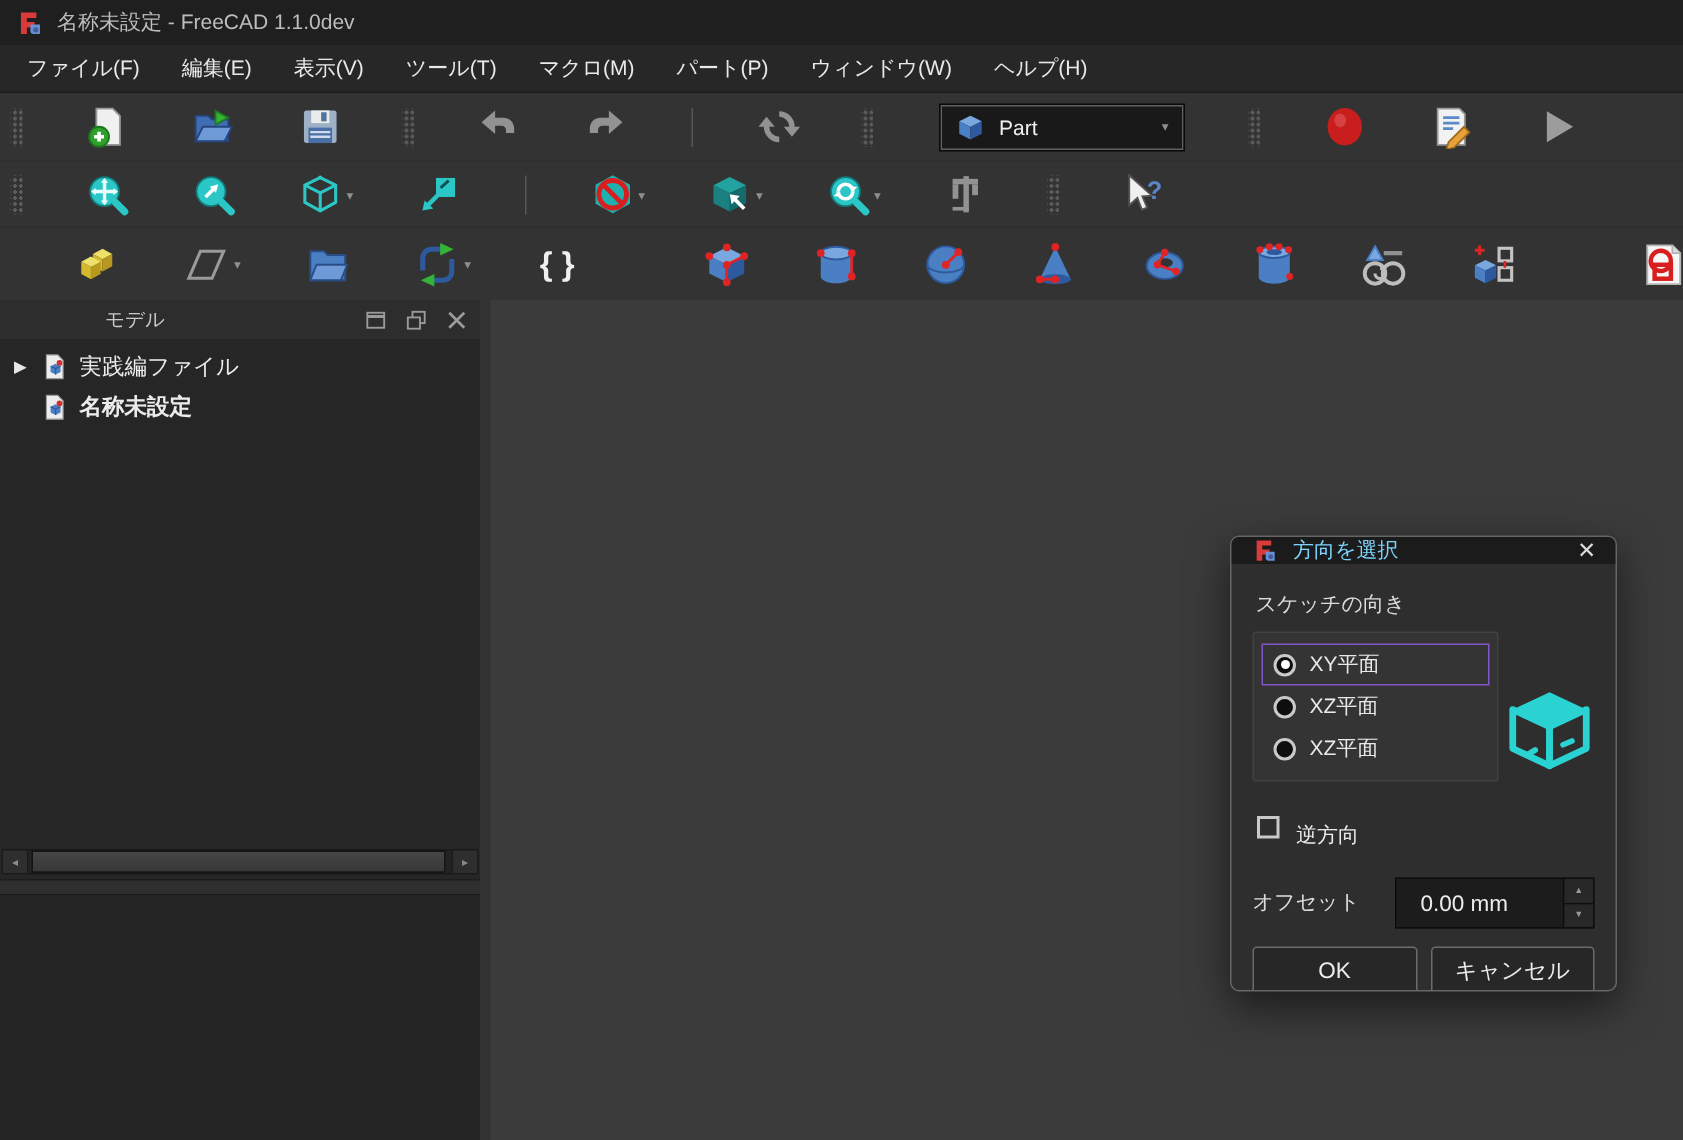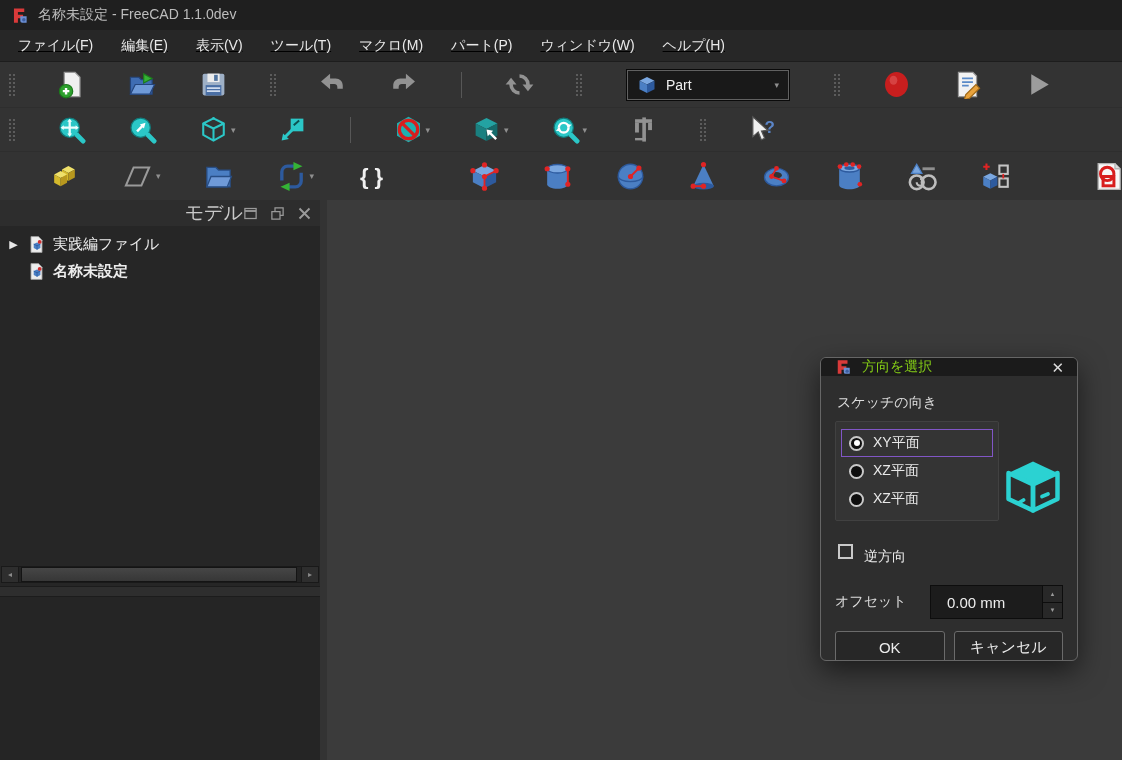--- a/index.html
+++ b/index.html
@@ -5,21 +5,21 @@
   * { margin:0; padding:0; box-sizing:border-box; }
   html,body { background:#111; }
   body { font-family:"Liberation Sans","DejaVu Sans",sans-serif; }
   .window { position:relative; width:1122px; height:760px; background:#333333; overflow:hidden; user-select:none; }
 
   
   .titlebar { height:30px; background:#1f1f1f; display:flex; align-items:center; padding-left:10px; gap:9px; }
   .titlebar .t-text { color:#bdbdbd; font-size:14px; }
 
   
-  .menubar { height:32px; background:#272727; display:flex; align-items:center; padding-left:4px; border-bottom:1px solid #1d1d1d;text-decoration:underline; }
+  .menubar { height:32px; background:#272727; display:flex; align-items:center; padding-left:4px; border-bottom:1px solid #1d1d1d; }
   .menu-item { padding:0 14px; font-size:14px; color:#e9e9e9; height:100%; display:flex; align-items:center; cursor:default; }
 
   
   .toolbar { display:flex; align-items:center; background:#333333; padding-left:4px;gap:32px; }
   #tb-file { height:46px; border-bottom:1px solid #2e2e2e; }
   #tb-view { height:44px; border-bottom:1px solid #2e2e2e; }
   #tb-part { height:48px; }
   .tbtn { display:flex; align-items:center; justify-content:center; background:none; border:none; padding:3px 4px; margin:0 1px; cursor:default; }
   .icn { display:inline-flex; }
   .icn svg { width:100%; height:100%; display:block; }
@@ -28,42 +28,42 @@
   .dd { color:#8f8f8f; font-size:9px; margin-left:3px; }
 
   .wb { display:flex; align-items:center; width:162px; height:30px; background:#191919; border:1px solid #616161; outline:1px solid #0a0a0a; margin:0 8px; padding:0 9px; gap:9px; }
   .wb-label { color:#f0f0f0; font-size:14px; }
   .wb-dd { margin-left:auto; }
 
   
   .main { display:flex; height:560px; }
   .left { width:327px; background:#262626; display:flex; flex-direction:column; border-right:7px solid #333333; }
   .panel-header { height:26px; background:#2d2d2d; display:flex; align-items:center; padding:0 8px; }
-  .panel-title { flex:1; text-align:right; color:#c9c9c9; font-size:19px; padding-left:62px;font-family:Liberation Serif, serif; }
+  .panel-title { flex:1; text-align:left; color:#c9c9c9; font-size:13px; padding-left:62px;font-family:Liberation Serif, serif; }
   .ph-icons { display:flex; align-items:center; gap:12px; }
   .ph-ic { width:15px; height:15px; display:inline-flex; }
   .ph-ic svg { width:100%; height:100%; }
   .tree { flex:1; padding-top:5px; overflow:hidden; }
   .tree-row { height:27px; display:flex; align-items:center; gap:7px; padding-left:7px; font-size:15px; color:#ececec; }
   .tree-row .arrow { width:13px; color:#e8e8e8; font-size:11px; text-align:center; }
   .tree-row.bold { font-weight:bold; }
 
   .hscroll { height:19px; margin:0 1px 2px; display:flex; align-items:center; }
   .sb-btn { width:18px; height:17px; background:#2e2e2e; border:1px solid #191919; color:#8a8a8a; font-size:8px; display:flex; align-items:center; justify-content:center; }
   .sb-track { flex:1; height:17px; background:#232323; border-top:1px solid #191919; border-bottom:1px solid #191919; position:relative; }
   .sb-thumb { position:absolute; left:2px; right:4px; top:0; bottom:0; background:linear-gradient(#464646,#373737); border:1px solid #141414; }
 
   .splitter { height:11px; background:#2e2e2e; border-top:1px solid #1c1c1c; border-bottom:1px solid #1c1c1c; }
   .lower-panel { height:163px; background:#252525; }
   .view3d { flex:1; background:#3b3b3b; }
 
   
   .dialog { position:absolute; left:820px; top:357px; width:258px; height:304px; background:#2e2e2e; border:1px solid #666666; border-radius:6px; box-shadow:0 10px 28px rgba(0,0,0,.55); display:flex; flex-direction:column; overflow:hidden; }
   .dlg-title { height:34px; background:#1b1b1b; display:flex; align-items:center; padding:0 13px; gap:10px; }
-  .dlg-title-text { color:#84cc16; font-size:14px; }
+  .dlg-title-text { color:#7dd3fc; font-size:14px; }
   .dlg-close { margin-left:auto; color:#dcdcdc; font-size:15px; line-height:1; cursor:default; }
   .dlg-body { position:relative; flex:1; padding:11px 14px 0; }
   .sketch-label { font-size:14px; color:#dcdcdc; margin:7px 0 9px 2px; }
   .groupbox { width:164px; background:#343434; border:1px solid #414141; border-radius:2px; padding:7px 5px; }
   .radio-row { display:flex; align-items:center; gap:9px; height:28px; padding:0 7px; border:1px solid transparent; }
   .radio-row.focused { border-color:#8156c6; }
   .radio { width:15px; height:15px; border-radius:50%; border:2px solid #cscsc; border:2px solid #c9c9c9; background:#0e0e0e; position:relative; flex:none; }
   .radio.sel::after { content:''; position:absolute; inset:2.5px; border-radius:50%; background:#ffffff; }
   .radio-label { font-size:14px; color:#e9e9e9; }
   .cube-wrap { position:absolute; right:13px; top:80px; width:62px; height:60px; }

